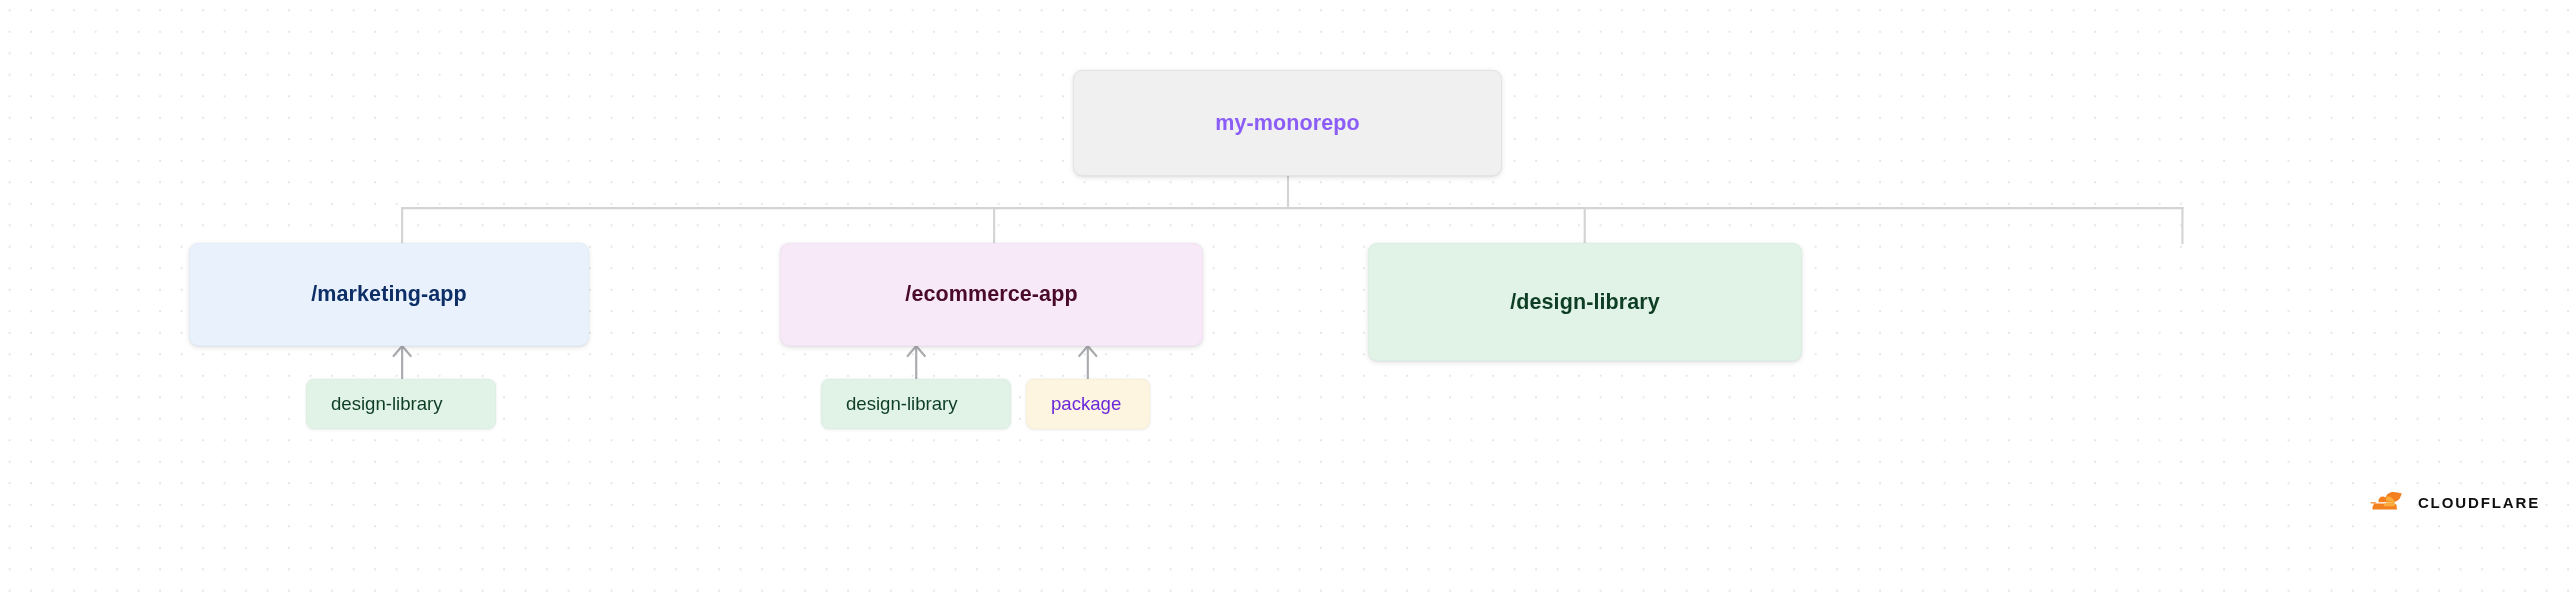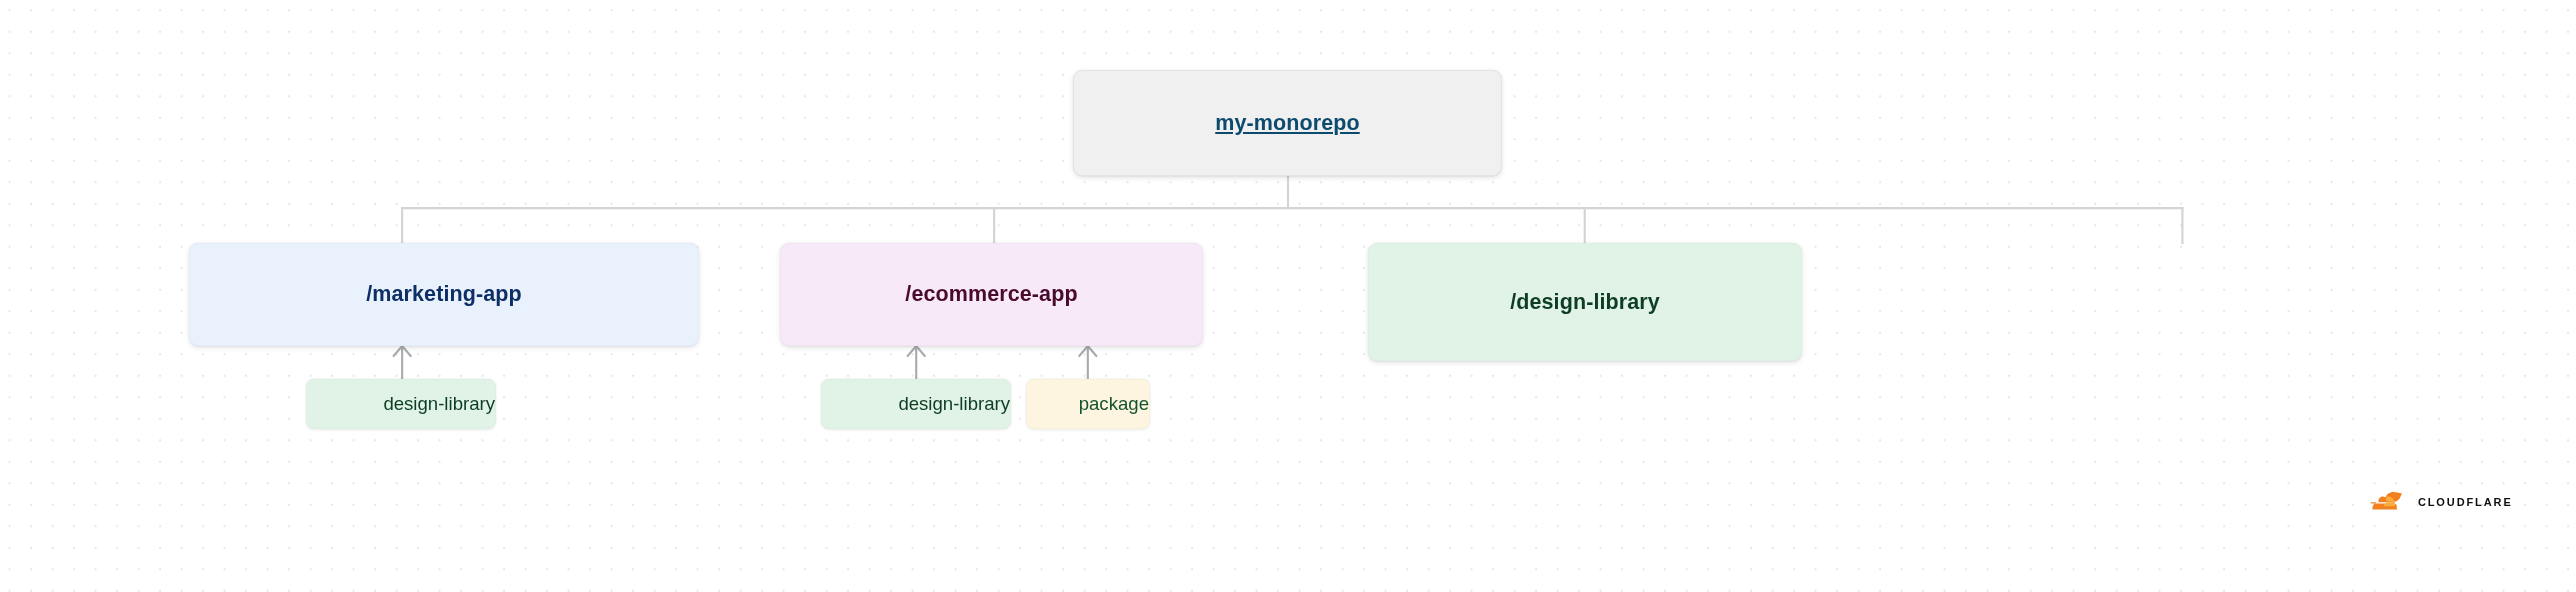--- a/index.html
+++ b/index.html
@@ -49,65 +49,66 @@
     font-size: 21.5px;
     font-weight: bold;
     letter-spacing: 0.1px;
     white-space: nowrap;
   }
 
   .node.root {
     background: #f0f0f0;
     border: 0.7px solid #e4e4e4;
   }
-  .node.root .node-label { color: #0c4a6e; text-decoration: underline; }
+  .node.root .node-label { color: #8b5cf6; }
 
   .node.blue   { background: #e9f1fd; border: 0.7px solid #e2ecfb; }
   .node.blue .node-label { color: #0d2f66; }
 
   .node.pink   { background: #f7e9f8; border: 0.7px solid #f3e3f5; }
   .node.pink .node-label { color: #4a0a2a; }
 
   .node.green  { background: #e0f3e6; border: 0.7px solid #dbf0e2; }
   .node.green .node-label { color: #0d3d22; }
 
   .node.yellow { background: #fdf5e0; border: 0.7px solid #faf0d8; }
   .node.yellow .node-label { color: #3a3007; }
 
   
   .chip {
     position: absolute;
     box-sizing: border-box;
     border-radius: 7.9px;
     display: flex;
     align-items: center;
-    justify-content: flex-end;
+    justify-content: flex-start;
     box-shadow: 0 0.7px 2.9px rgba(17, 24, 39, 0.09);
+    padding-left: 24px;
   }
   .chip-label {
     font-size: 18.6px;
     font-weight: normal;
     white-space: nowrap;
   }
   .chip.green  { background: #e0f3e6; border: 0.7px solid #dbf0e2; }
   .chip.green .chip-label { color: #0d3d22; }
   .chip.yellow { background: #fdf5e0; border: 0.7px solid #faf0d8; }
-  .chip.yellow .chip-label { color: #14532d; }
+  .chip.yellow .chip-label { color: #6d28d9; }
 
   
   #cf-logo {
     position: absolute;
     left: 2361px;
     top: 492px;
     display: flex;
     align-items: center;
     gap: 7.9px;
   }
   #cf-wordmark {
-    font-size: 11px;
+    font-size: 15px;
     font-weight: bold;
     letter-spacing: 1.9px;
     color: #0f0f10;
     line-height: 1;
   }
 </style>
 </head>
 <body>
 
 <div id="canvas">
@@ -134,21 +135,21 @@
       <polyline points="549,498 561,484 573,498"></polyline>
       <polyline points="1268,498 1280,484 1292,498"></polyline>
       <polyline points="1508,498 1520,484 1532,498"></polyline>
     </g>
   </svg>
 
   <div class="node root" style="left:1073px; top:70px; width:429px; height:106px;">
     <span class="node-label">my-monorepo</span>
   </div>
 
-  <div class="node blue" style="left:189px; top:243px; width:510px; height:103px;">
+  <div class="node blue" style="left:189px; top:243px; width:400px; height:103px;">
     <span class="node-label">/marketing-app</span>
   </div>
 
   <div class="node pink" style="left:780px; top:243px; width:423px; height:103px;">
     <span class="node-label">/ecommerce-app</span>
   </div>
 
   <div class="node green" style="left:1368px; top:243px; width:434px; height:118px;">
     <span class="node-label">/design-library</span>
   </div>

